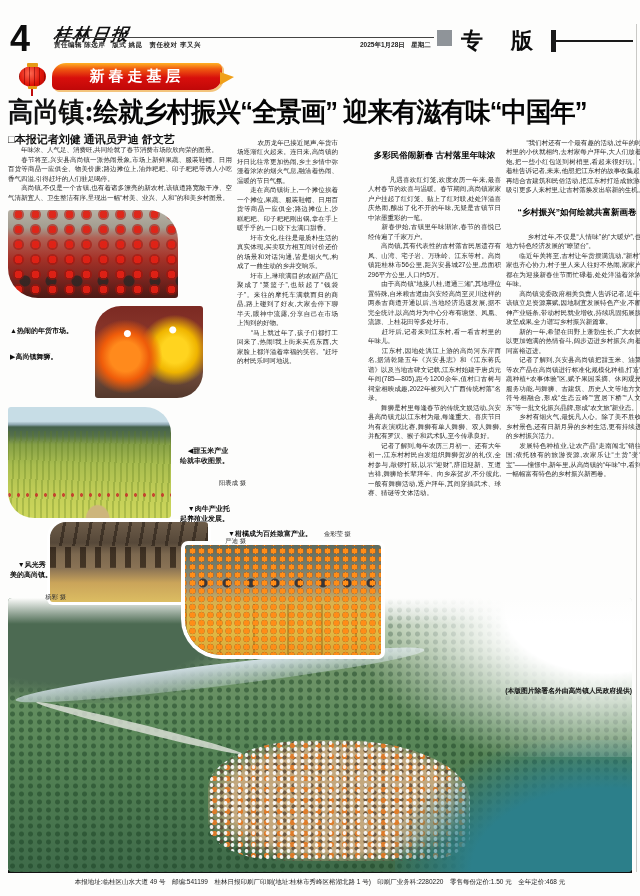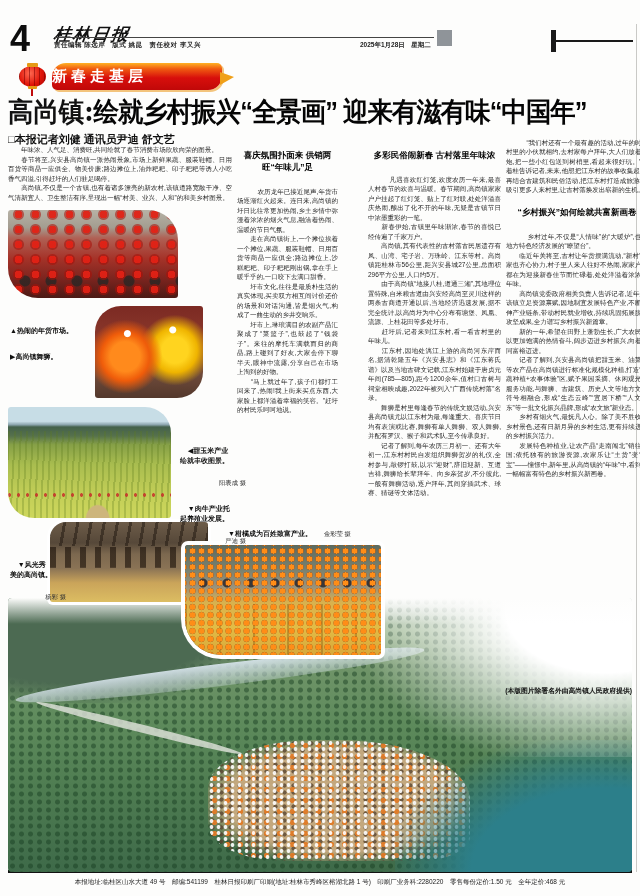--- a/index.html
+++ b/index.html
@@ -21,21 +21,21 @@
   
   .lantern{left:16px;top:60px;width:34px;height:34px;}
   .lantern .body{position:absolute;left:3px;top:6px;width:27px;height:21px;border-radius:50%;
      background:repeating-linear-gradient(90deg,rgba(120,0,0,.55) 0 1px,rgba(0,0,0,0) 1px 5px),
                 radial-gradient(circle at 40% 35%,#ff6a52 0%,#e01408 55%,#a80606 100%);}
   .lantern .cap-t{position:absolute;left:11px;top:3px;width:11px;height:4px;background:#e59a16;border-radius:1px;}
   .lantern .cap-b{position:absolute;left:12px;top:26px;width:9px;height:3px;background:#e59a16;border-radius:1px;}
   .lantern .tassel{position:absolute;left:15px;top:29px;width:2px;height:7px;background:#c00b0b;}
   .ribbon{left:52px;top:63px;width:170px;height:27px;border-radius:14px 5px 14px 5px;
      background:linear-gradient(180deg,#ffb224 0%,#f05a10 22%,#d80f0c 55%,#c00808 100%);
-     display:flex;align-items:center;justify-content:flex-start;
+     display:flex;align-items:center;justify-content:center;
      box-shadow:2px 2px 0 rgba(235,150,20,.55);}
   .ribbon::after{content:"";position:absolute;right:-12px;top:9px;border-left:14px solid #f0a018;
      border-top:5px solid transparent;border-bottom:8px solid transparent;}
   .ribbon span{color:#fff;font-size:15px;font-weight:900;letter-spacing:4px;}
   
   .headline{left:8px;top:94px;width:632px;white-space:nowrap;transform:scaleX(.94);transform-origin:left;}
   .headline .pre{font-family:"DejaVu Serif","Liberation Serif",serif;font-weight:700;font-size:27px;color:#111;}
   .headline .main{font-weight:900;font-size:27px;color:#050505;letter-spacing:-1px;}
   
   .byline{left:8px;top:132px;width:224px;font-size:11px;font-weight:bold;color:#111;}
@@ -134,20 +134,21 @@
 <body>
 
 <div class="page">
 
   <div class="abs pagenum">4</div>
   <div class="abs masthead">桂林日报</div>
   <div class="abs head-rule"></div>
   <div class="abs editors">责任编辑 陈远岸　版式 姚昆　责任校对 李又兴</div>
   <div class="abs pubdate">2025年1月28日　星期二</div>
   <div class="abs gray-square"></div>
+  <div class="abs edition">专 版</div>
   <div class="abs bracket-v"></div>
   <div class="abs bracket-h"></div>
   <div class="abs right-edge"></div>
 
   <div class="abs lantern">
     <div class="body"></div>
     <div class="cap-t"></div>
     <div class="cap-b"></div>
     <div class="tassel"></div>
   </div>
@@ -158,21 +159,20 @@
   <div class="abs headline">
     <span class="pre">高尚镇:</span><span class="main">绘就乡村振兴“全景画” 迎来有滋有味“中国年”</span>
   </div>
 
   <div class="abs byline">□本报记者刘健 通讯员尹迪 舒文艺</div>
   <div class="abs bodytext lead">　　年味浓、人气足、消费旺,共同绘就了春节消费市场欣欣向荣的图景。
 　　春节将至,兴安县高尚镇一派热闹景象,市场上新鲜果蔬、服装鞋帽、日用百货等商品一应俱全、物美价廉;路边摊位上,油炸粑粑、印子粑粑等诱人小吃香气四溢,引得赶圩的人们驻足喝停。
 　　高尚镇,不仅是一个古镇,也有着诸多漂亮的新农村,该镇道路宽敞干净、空气清新宜人、卫生整洁有序,呈现出一幅“村美、业兴、人和”的和美乡村图景。</div>
 
   <div class="abs bodytext col2">
-    <div class="sec-head">喜庆氛围扑面来 供销两旺“年味儿”足</div>
     <span>　　农历龙年已接近尾声,年货市场逐渐红火起来。连日来,高尚镇的圩日比往常更加热闹,乡土乡情中弥漫着浓浓的烟火气息,融洽着热闹、温暖的节日气氛。
 　　走在高尚镇街上,一个摊位挨着一个摊位,果蔬、服装鞋帽、日用百货等商品一应俱全;路边摊位上,沙糕粑粑、印子粑粑刚出锅,拿在手上暖乎乎的,一口咬下去满口甜香。
 　　圩市文化,往往是最质朴生活的真实体现,买卖双方相互间讨价还价的场景和对话沟通,皆是烟火气,构成了一曲生动的乡井交响乐。
 　　圩市上,琳琅满目的农副产品汇聚成了“菜篮子”,也鼓起了“钱袋子”。来往的摩托车满载而归的商品,路上碰到了好友,大家会停下聊半天,眼神中流露,分享自己在市场上淘到的好物。
 　　“马上就过年了,孩子们都打工回来了,热闹!我上街来买点东西,大家脸上都洋溢着幸福的笑容。”赶圩的村民乐呵呵地说。</span>
   </div>
 
   <div class="abs bodytext col3">
     <div class="sec-head">多彩民俗闹新春 古村落里年味浓</div>
     <span>　　凡遇喜欢红灯笼,欢度农历一年来,最喜人村春节的欢喜与温暖。春节期间,高尚镇家家户户挂起了红灯笼、贴上了红对联,处处洋溢喜庆热闹,酿出了化不开的年味,无疑是古镇节日中浓墨重彩的一笔。

